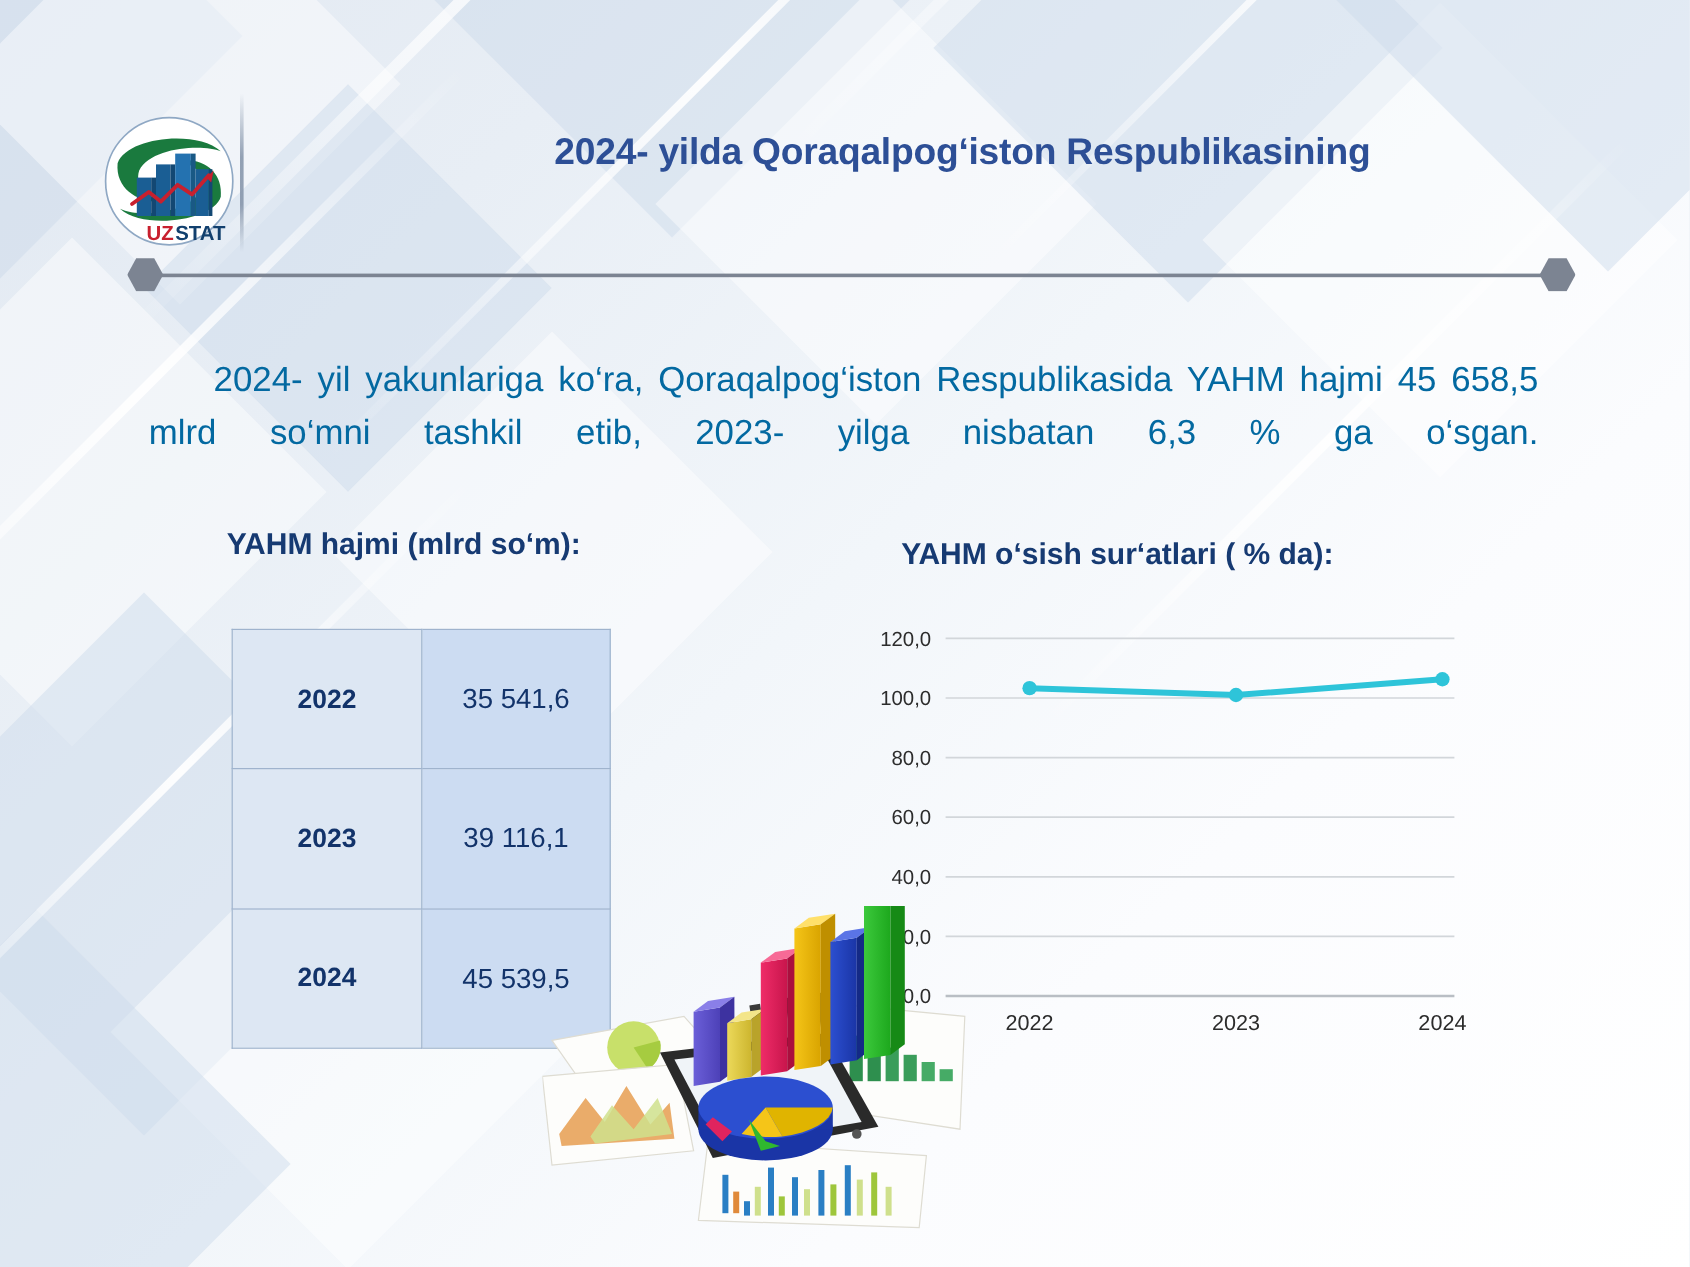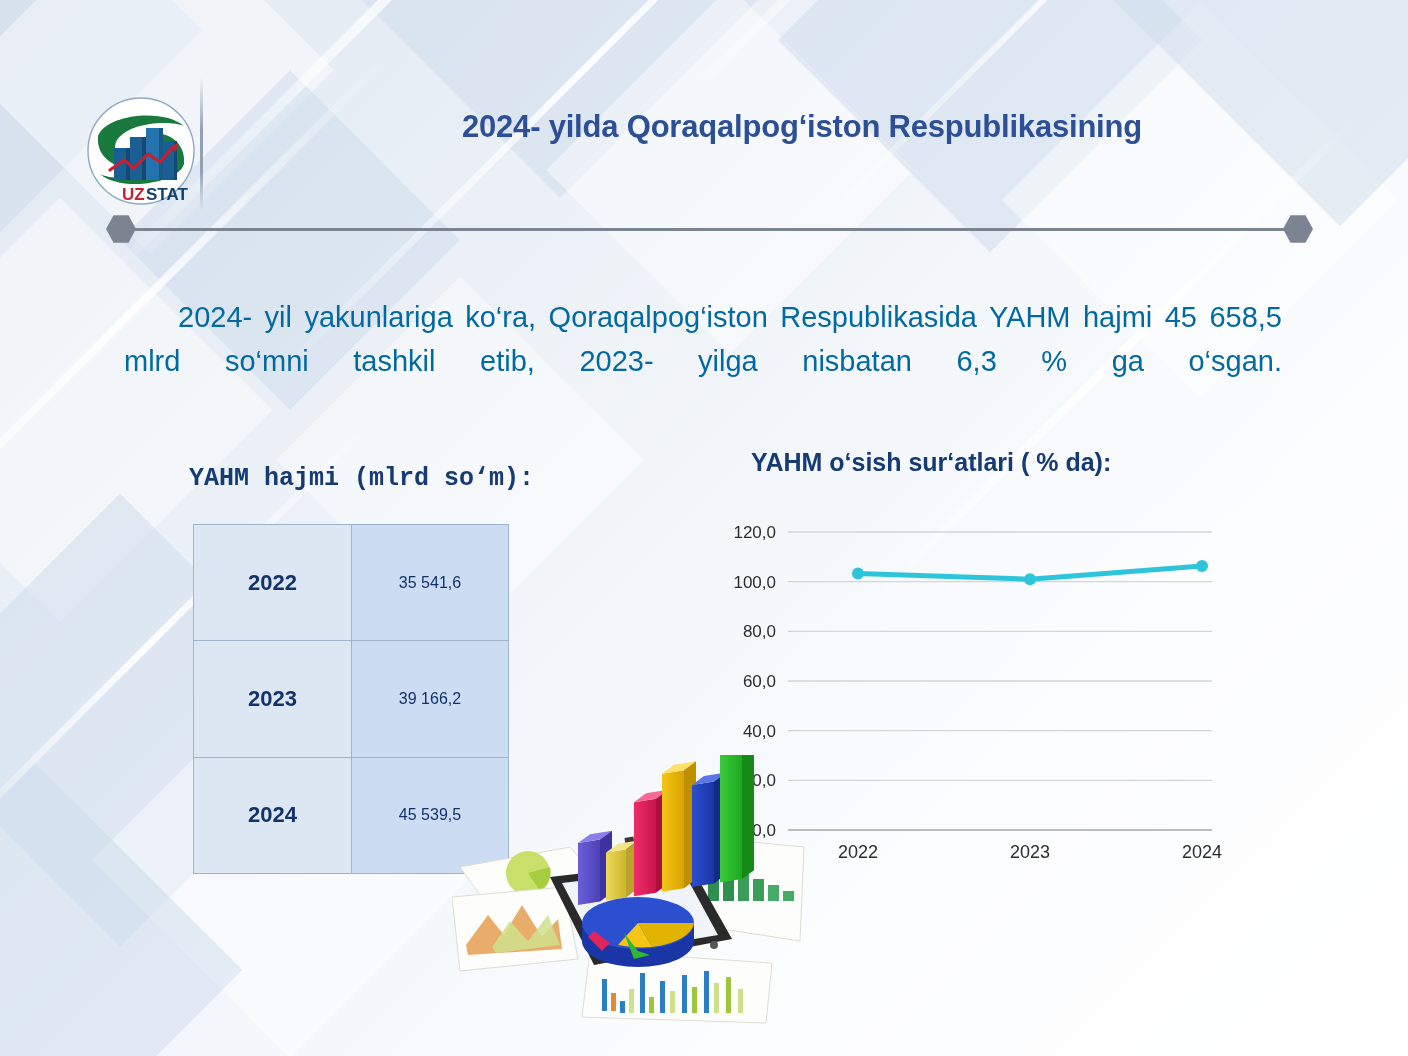--- a/index.html
+++ b/index.html
@@ -74,39 +74,39 @@
     text-justify:inter-word;
   }
   #intro::after { content:""; display:inline-block; width:100%; }
 
   
   .section-heading {
     position:absolute; z-index:6;
     font-size:25px; font-weight:bold; color:#163a72;
     white-space:nowrap;
   }
-  #heading-table { left:189px; top:464px;font-family:Liberation Mono, monospace; }
+  #heading-table { left:189px; top:440px; }
   #heading-chart { left:751px; top:448px; }
 
   
   #volume-table {
     position:absolute; left:193px; top:524px; width:315px; height:349px;
     border-collapse:collapse; z-index:6;
     table-layout:fixed;
   }
   #volume-table td {
     border:1px solid #9fb3cd;
     height:116.3px; text-align:center; vertical-align:middle;
     color:#12336a;
   }
   #volume-table td.year-cell {
     width:158px; background:#dde7f3; font-size:22px; font-weight:bold;
   }
   #volume-table td.value-cell {
-    width:157px; background:#ccdcf2; font-size:16px; font-weight:normal;
+    width:157px; background:#ccdcf2; font-size:23px; font-weight:normal;
   }
 
   
   #growth-chart {
     position:absolute; left:700px; top:505px; width:560px; height:370px; z-index:6;
   }
   #chart-svg { display:block; width:560px; height:370px; overflow:visible; }
   .ytick-label { font-family:"Liberation Sans",sans-serif; font-size:17px; fill:#2c2c2c; text-anchor:end; }
   .xtick-label { font-family:"Liberation Sans",sans-serif; font-size:18px; fill:#2c2c2c; text-anchor:middle; }
   .gridline { stroke:#d2d6da; stroke-width:1.4; }
@@ -190,21 +190,21 @@
 <div class="section-heading" id="heading-chart">YAHM o‘sish sur‘atlari ( % da):</div>
 
 <table id="volume-table">
   <tbody>
     <tr>
       <td class="year-cell">2022</td>
       <td class="value-cell">35 541,6</td>
     </tr>
     <tr>
       <td class="year-cell">2023</td>
-      <td class="value-cell">39 166,2</td>
+      <td class="value-cell">39 116,1</td>
     </tr>
     <tr>
       <td class="year-cell">2024</td>
       <td class="value-cell">45 539,5</td>
     </tr>
   </tbody>
 </table>
 
 <div id="growth-chart">
   <svg id="chart-svg" viewBox="0 0 560 370">

